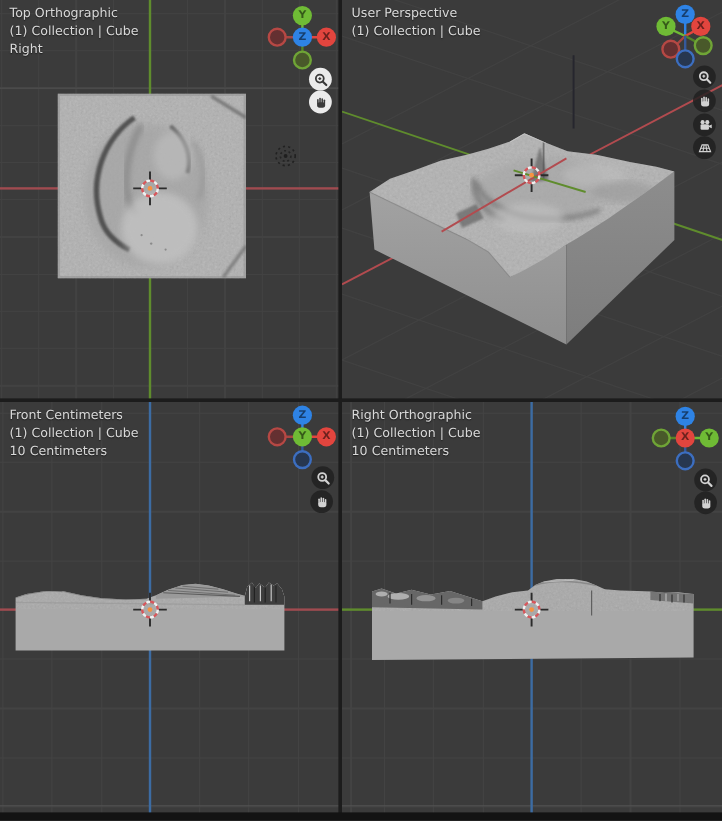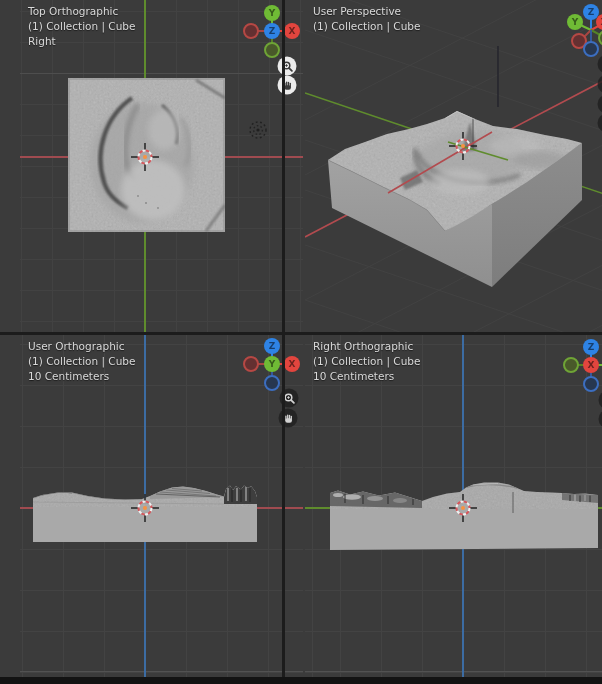--- a/index.html
+++ b/index.html
@@ -1,18 +1,18 @@
 <!DOCTYPE html>
 <html><head>
 <meta charset="utf-8">
 <style>
   html,body{margin:0;padding:0;background:#222;}
   .stage{position:relative;width:602px;height:684px;background:#3b3b3b;overflow:hidden;
          font-family:"DejaVu Sans",sans-serif;}
-  .vp{position:absolute;overflow:hidden;background:#3b3b3b;margin-left:20px;}
+  .vp{position:absolute;overflow:hidden;background:#3b3b3b;}
   
   .grid{background-image:
       repeating-linear-gradient(to right, #434343 0 1px, transparent 1px 41px),
       repeating-linear-gradient(to bottom, #434343 0 1px, transparent 1px 41px);}
   .grid-fine{background-image:
       repeating-linear-gradient(to right, #424242 0 1px, transparent 1px 31px),
       repeating-linear-gradient(to bottom, #424242 0 1px, transparent 1px 31px);}
   .hdr{position:absolute;left:8px;top:4px;z-index:40;color:#d9d9d9;font-size:10.5px;
        line-height:15px;text-shadow:0 1px 1px rgba(0,0,0,.55);pointer-events:none;white-space:nowrap;}
   .axis-h{position:absolute;height:2px;left:0;right:0;z-index:2;}
@@ -316,21 +316,21 @@
       <line x1="15" y1="1" x2="15" y2="8" stroke="#2b2b2b" stroke-width="1.6"></line>
       <line x1="15" y1="22" x2="15" y2="29" stroke="#2b2b2b" stroke-width="1.6"></line>
       <line x1="1" y1="15" x2="8" y2="15" stroke="#2b2b2b" stroke-width="1.6"></line>
       <line x1="22" y1="15" x2="29" y2="15" stroke="#2b2b2b" stroke-width="1.6"></line>
       <circle cx="15" cy="15" r="6.5" fill="none" stroke="#f0f0f0" stroke-width="2" stroke-dasharray="3.4 3.4"></circle>
       <circle cx="15" cy="15" r="6.5" fill="none" stroke="#d8565b" stroke-width="2" stroke-dasharray="3.4 3.4" stroke-dashoffset="3.4"></circle>
       <circle cx="15" cy="15" r="2" fill="#f79342"></circle>
     </svg>
 
     <div class="hdr">
-      <div>User Orthographic</div>
+      <div>Front Centimeters</div>
       <div>(1) Collection | Cube</div>
       <div>10 Centimeters</div>
     </div>
 
     <svg class="gline" style="left:230px;top:7px;" width="44" height="44" viewBox="0 0 44 44">
       <line x1="22" y1="5" x2="22" y2="21" stroke="#2e83e5" stroke-width="2"></line>
       <line x1="22" y1="23" x2="22" y2="39" stroke="#35599c" stroke-width="2"></line>
       <line x1="3" y1="22" x2="21" y2="22" stroke="#a84642" stroke-width="2"></line>
       <line x1="23" y1="22" x2="41" y2="22" stroke="#e2453e" stroke-width="2"></line>
     </svg>

